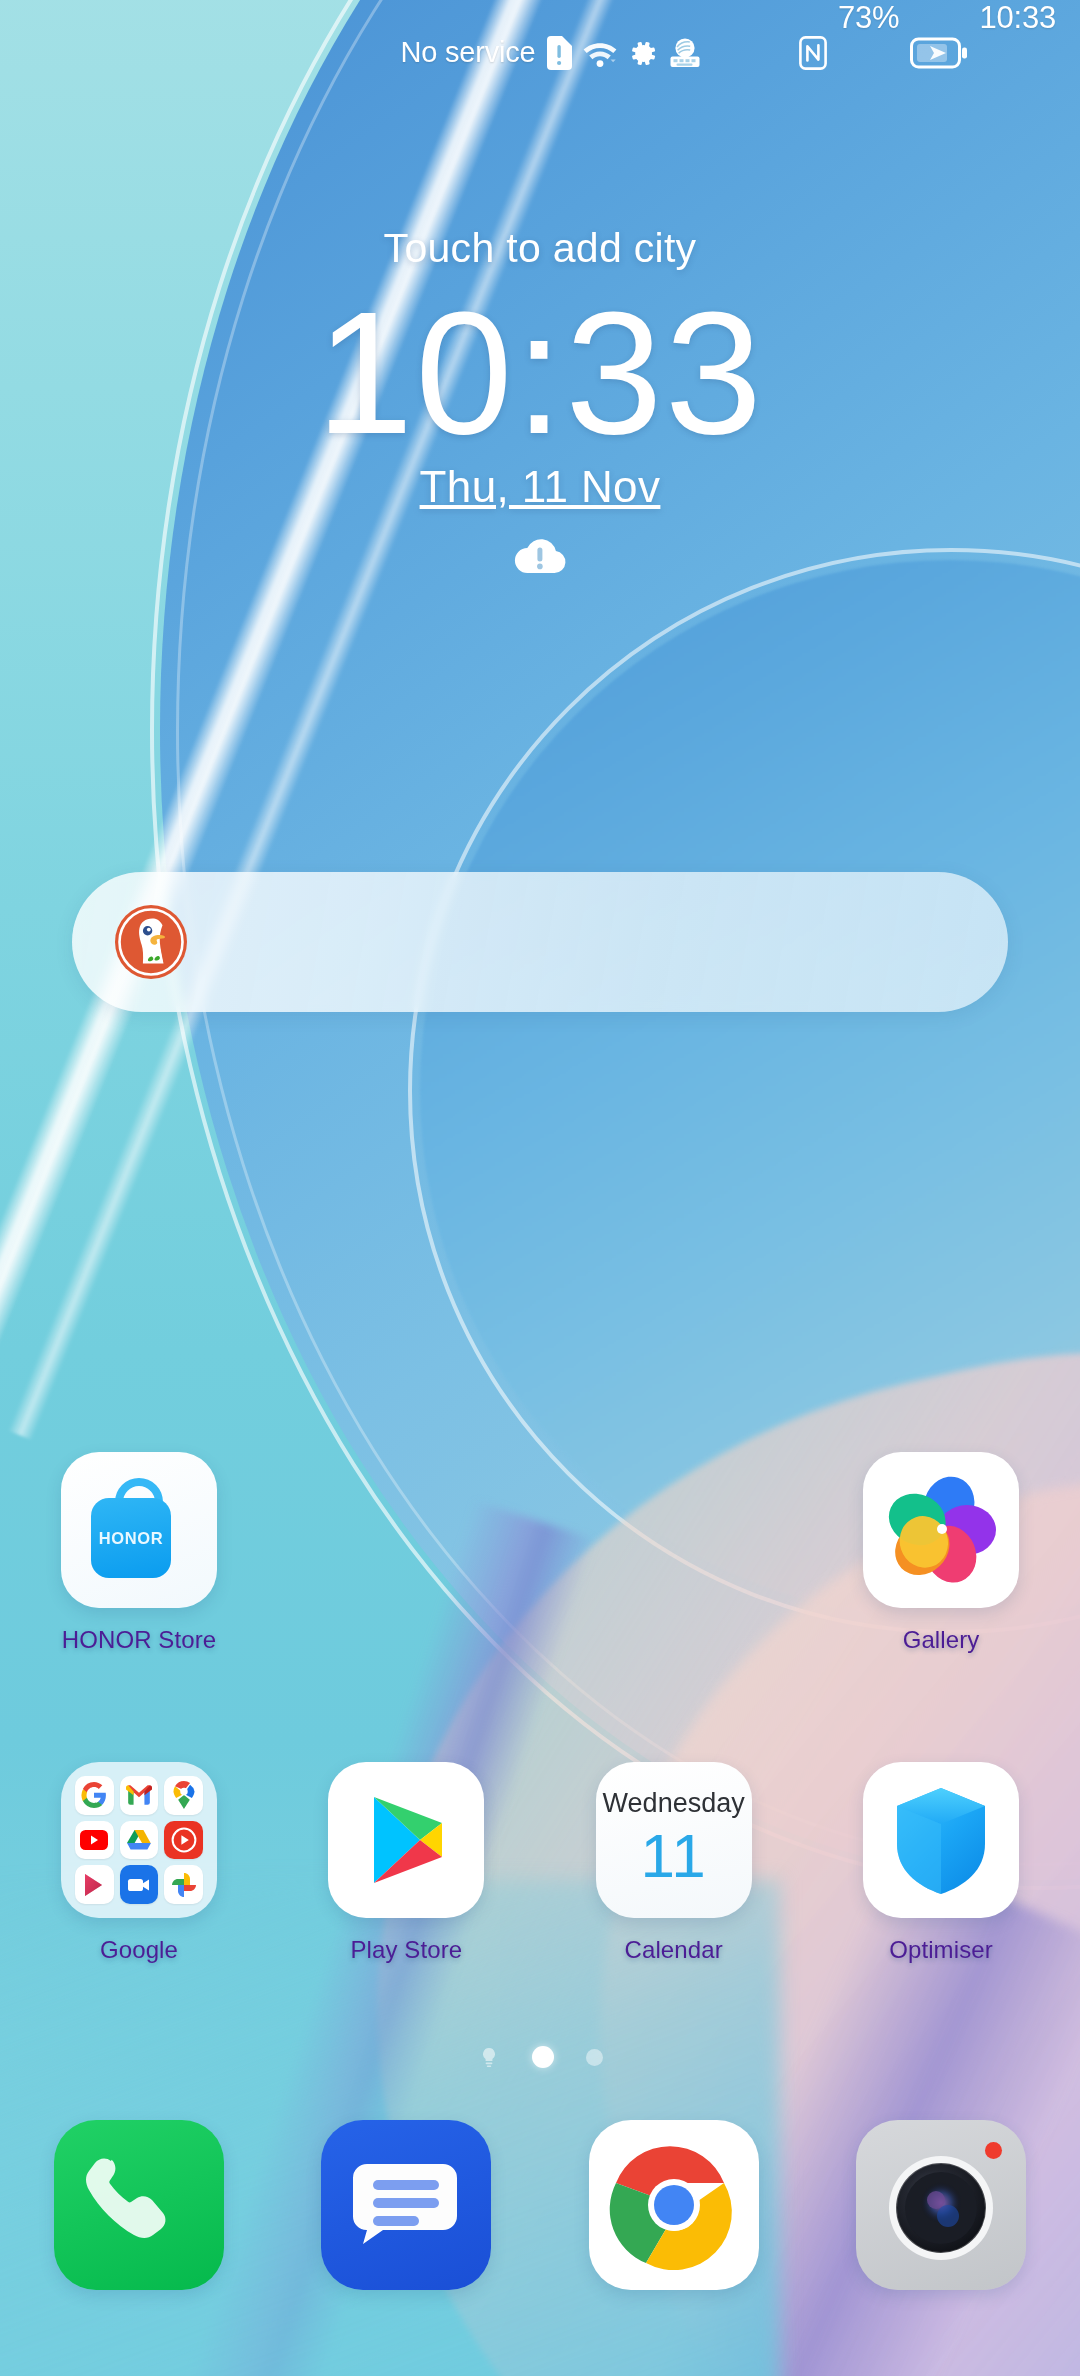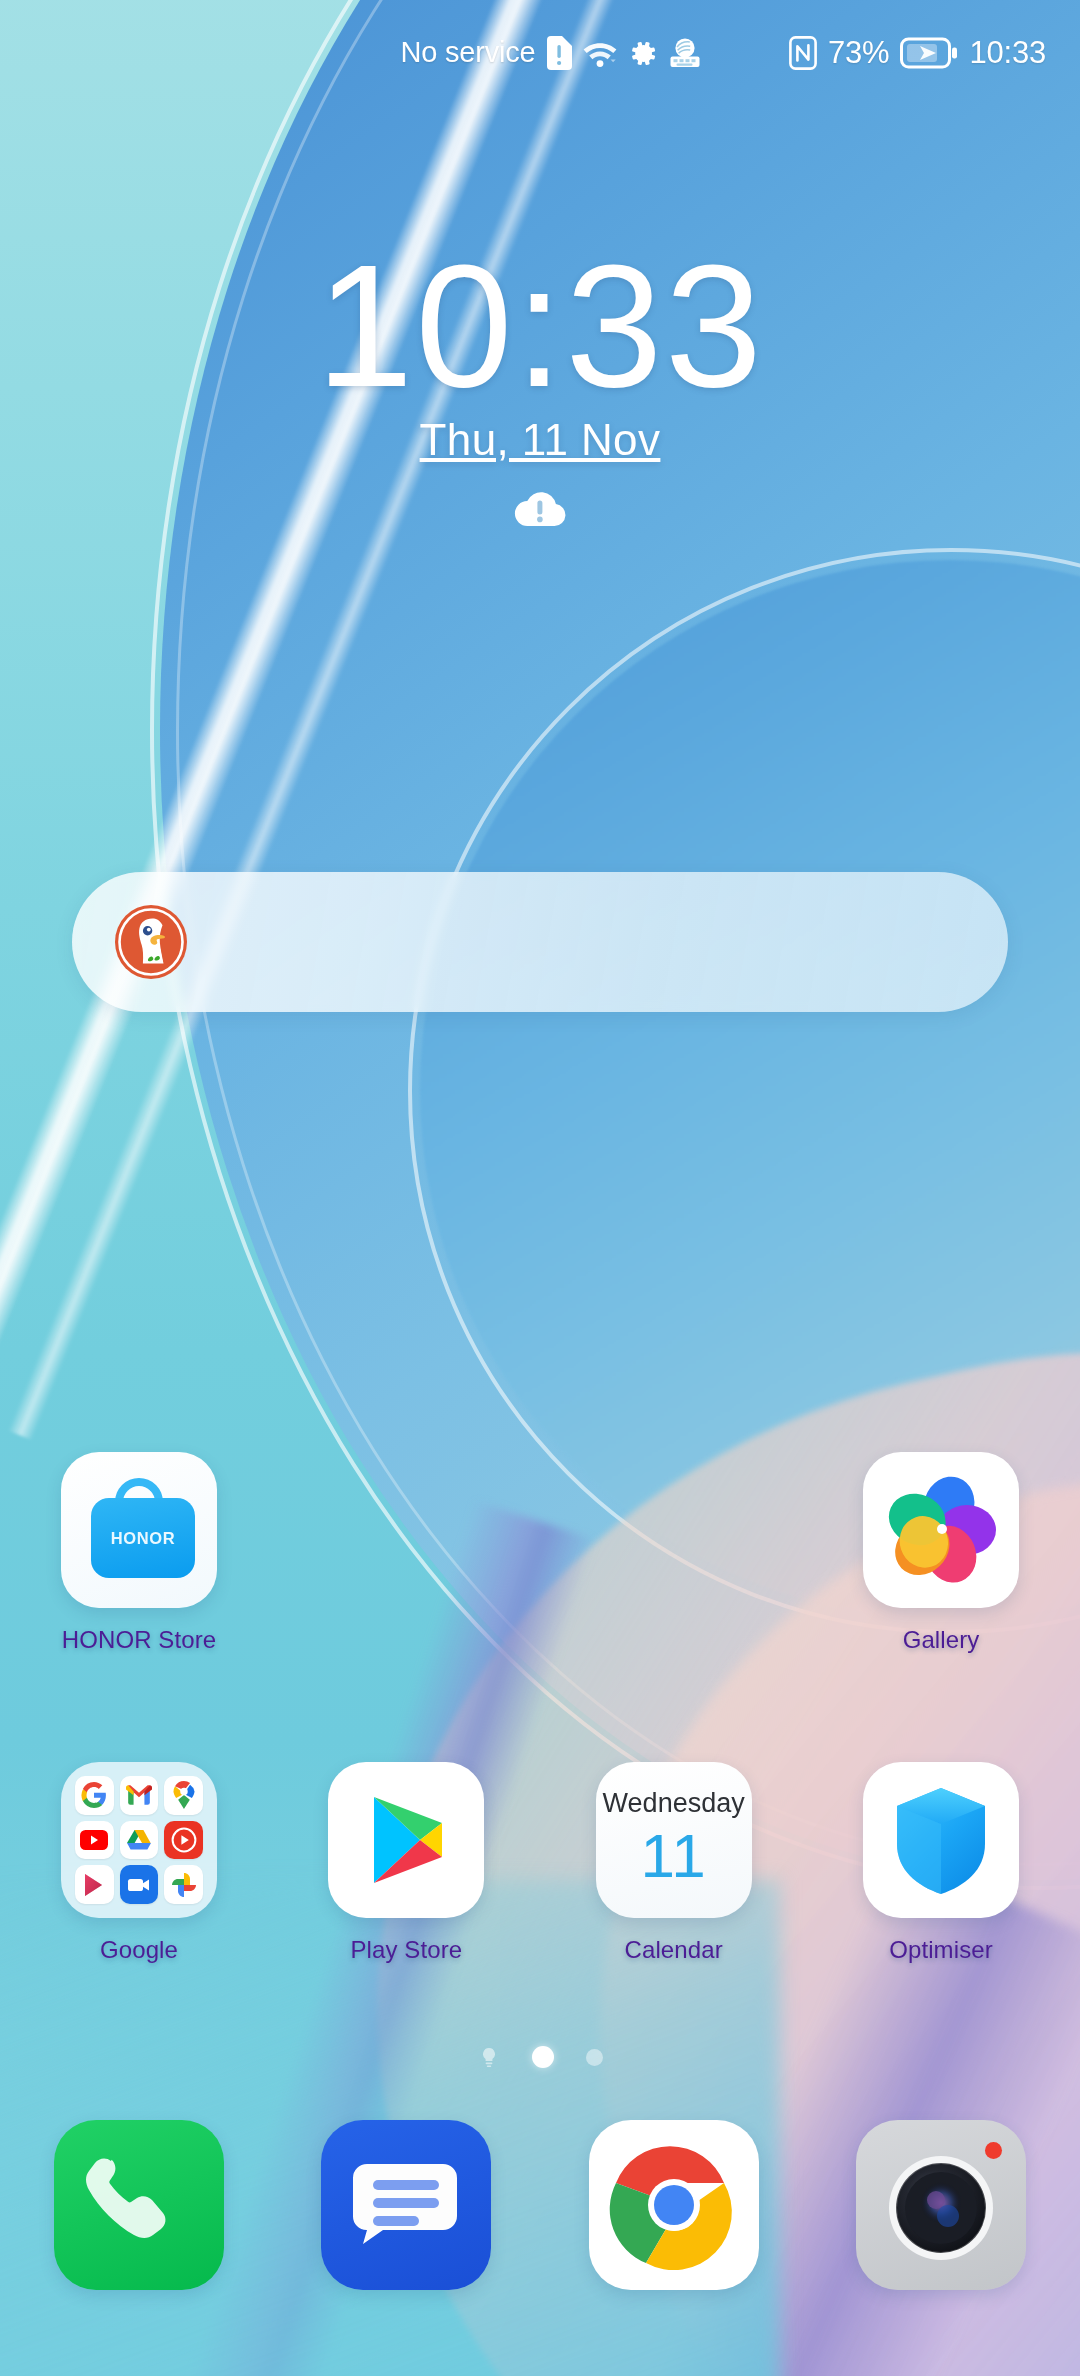--- a/index.html
+++ b/index.html
@@ -145,22 +145,22 @@
     display:flex; align-items:center; justify-content:center; gap:9px;
     padding-left:0;
     margin-left:42px;
   }
   .sb-left-inner { display:flex; align-items:center; gap:10px; transform:translateX(-10px); }
   .sb-text {
     font-size:29px; font-weight:400; letter-spacing:-0.2px;
     text-shadow:0 1px 2px rgba(0,0,0,0.14);
   }
   .sb-right {
-    position:absolute; right:34px; top:0; height:105px;
-    display:flex; align-items:center; gap:11px;
+    position:absolute; right:24px; top:0; height:105px;
+    display:flex; gap:11px;
   }
   .sb-right .sb-text { font-size:31px; }
   .ico { display:inline-flex; align-items:center; justify-content:center; }
 
   
   .clockwidget {
     position:absolute; left:0; top:225px; width:1080px;
     display:flex; flex-direction:column; align-items:center;
     color:#fff; text-shadow:0 2px 6px rgba(30,70,120,0.22);
   }
@@ -198,21 +198,21 @@
   }
   .app-label {
     margin-top:18px; color:#4c1d95; font-size:24px; font-weight:400;
     white-space:nowrap; text-shadow:0 2px 5px rgba(30,70,120,0.35);
     letter-spacing:0.1px;
   }
 
   
   .ic-honorstore { background:linear-gradient(160deg,#ffffff 0%, #f2f9fd 100%); }
   .hs-bag {
-    position:absolute; left:30px; top:46px; width:104px; height:80px; border-radius:18px;
+    position:absolute; left:30px; top:46px; width:80px; height:80px; border-radius:18px;
     background:linear-gradient(170deg,#2fb6f5 0%, #0a9cef 100%);
     display:flex; align-items:center; justify-content:center;
   }
   .hs-bag span { color:#eaf8ff; font-size:16.5px; font-weight:700; letter-spacing:0.6px; }
   .hs-handle {
     position:absolute; left:54px; top:26px; width:48px; height:38px;
     border:8px solid #35b8f6; border-bottom:none;
     border-radius:26px 26px 0 0;
   }
 
@@ -345,20 +345,21 @@
           <rect x="52" y="10.5" width="5" height="11" rx="2.2" fill="#fff"></rect>
           <path d="M8 16 L24 16 L20 9 L36 16 L20 23 L24 16 Z" fill="#fff" opacity="0.95"></path>
           <rect x="7" y="7" width="30" height="18" rx="3" fill="#fff" opacity="0.35"></rect>
         </svg>
       </span>
       <span class="sb-text">10:33</span>
     </div>
   </div>
 
   <div class="clockwidget">
+    <div class="addcity">Touch to add city</div>
     <div class="bigtime">10:33</div>
     <div class="bigdate">Thu, 11 Nov</div>
     <div class="weather-ico">
       <svg width="58" height="42" viewBox="0 0 58 42">
         <path d="M16.5 39h27a11 11 0 0 0 1.4-21.9A15.2 15.2 0 0 0 16.3 14 11.4 11.4 0 0 0 16.5 39z" fill="#fff"></path>
         <rect x="26.4" y="13.5" width="5" height="14" rx="2.5" fill="#9ec6e2"></rect>
         <circle cx="28.9" cy="32.4" r="2.8" fill="#9ec6e2"></circle>
       </svg>
     </div>
   </div>

